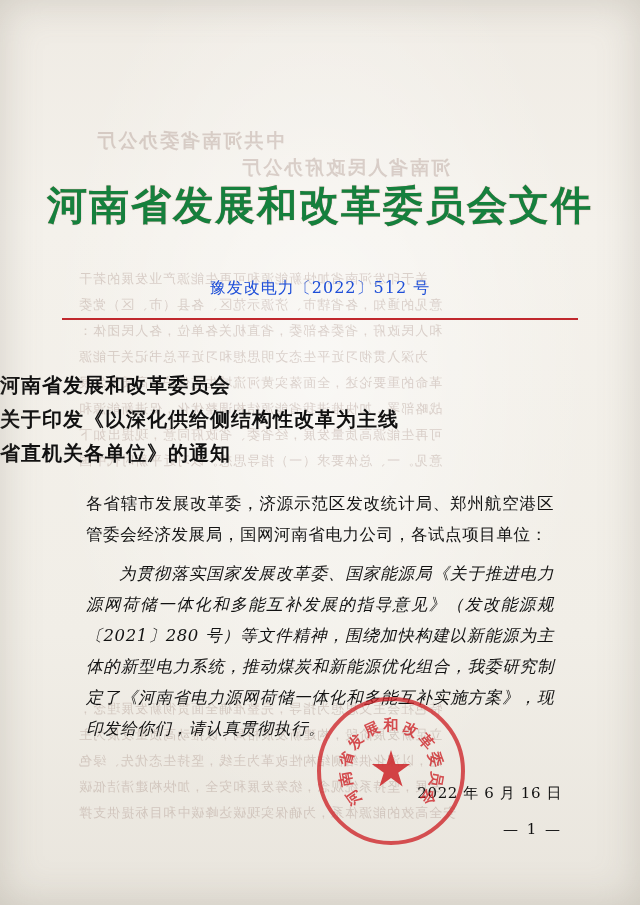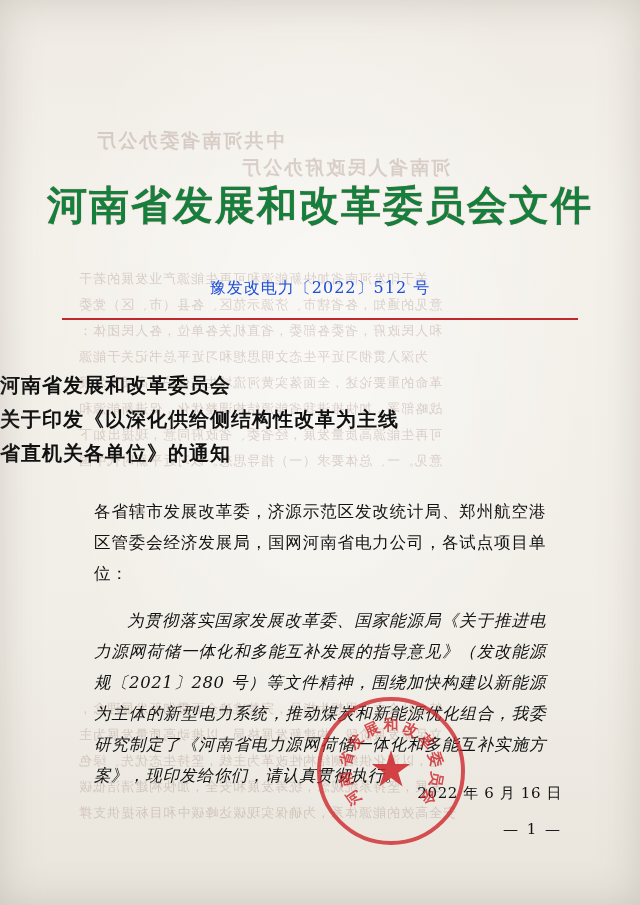--- a/index.html
+++ b/index.html
@@ -119,21 +119,21 @@
     position: absolute;
     top: 480px;
     left: 78px;
     width: 484px;
     color: #121212;
     font-size: 16.5px;
     line-height: 31px;
     letter-spacing: 0.6px;
     text-align: justify;
   }
-  .body p { margin: 16px; }
+  .body p { margin: 8px; }
   .body p.indent { text-indent: 2em; font-style: italic; }
 
   .date-line {
     position: absolute;
     top: 784px;
     left: 0;
     width: 562px;
     text-align: right;
     color: #121212;
     font-size: 15px;

